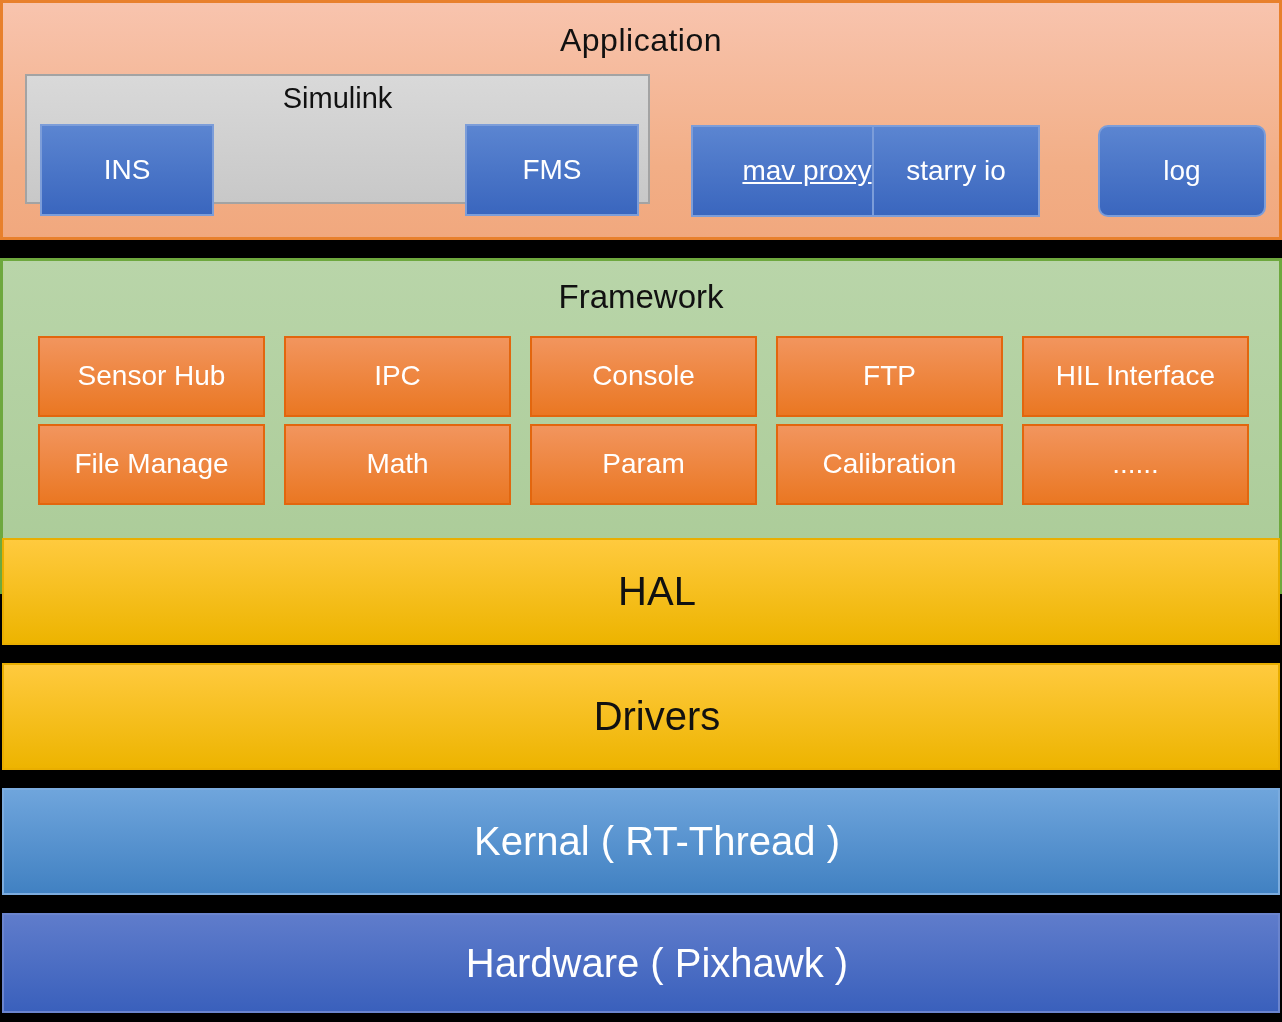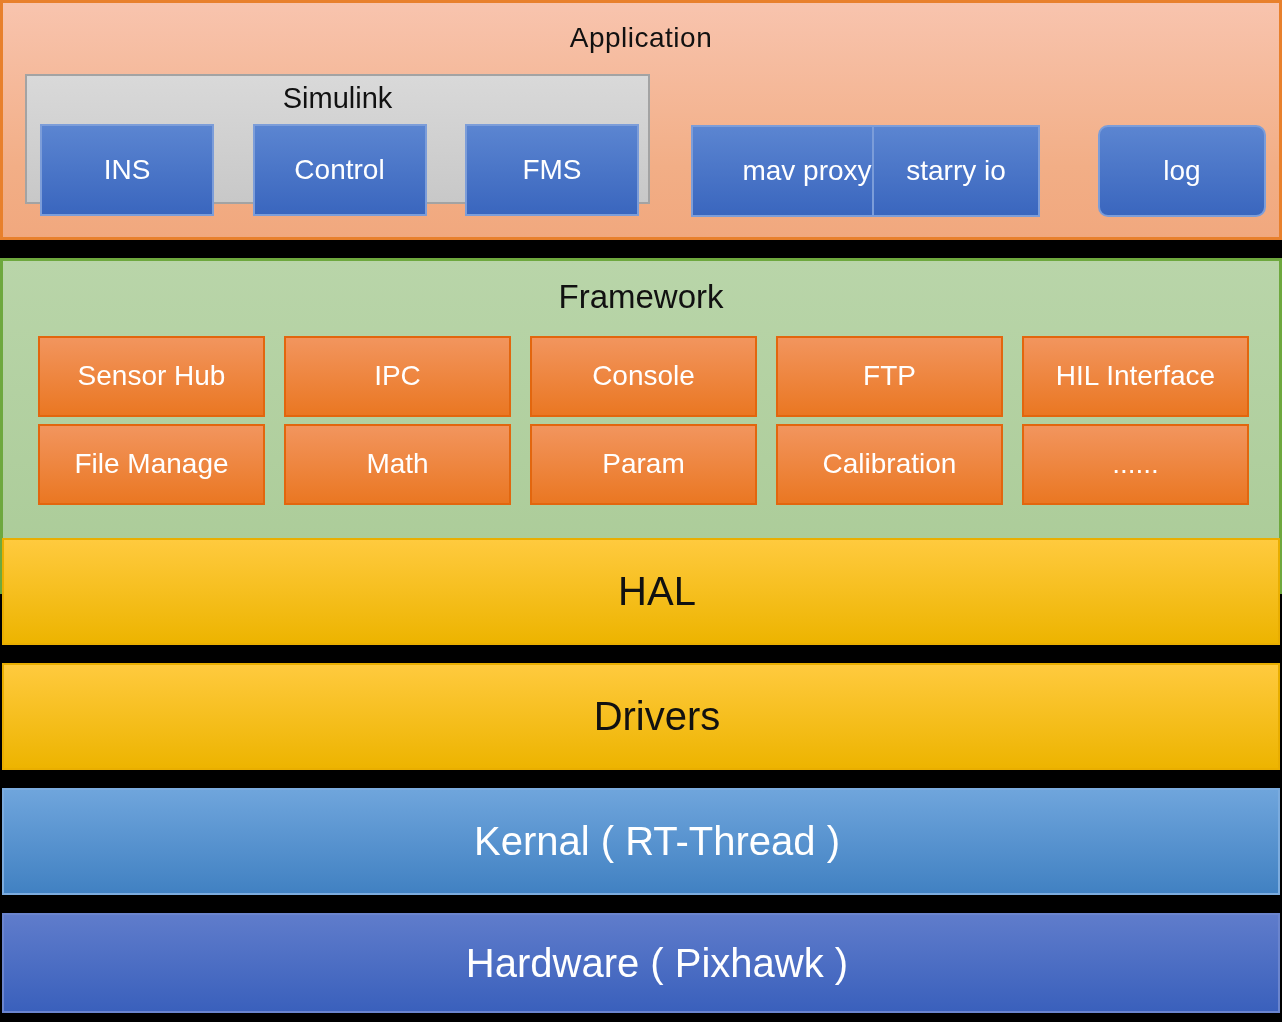--- a/index.html
+++ b/index.html
@@ -11,21 +11,21 @@
   .layer { position:absolute; left:0; width:1282px; }
 
   
   .layer-app {
     top:0; height:240px;
     border:3px solid #E8802C;
     background:linear-gradient(180deg,#F8C4AE 0%,#F2AE86 70%,#F1A87E 100%);
   }
   .app-title {
     position:absolute; left:0; right:0; top:19px; text-align:center;
-    font-size:28px; color:#111; letter-spacing:0.5px;
+    font-size:32px; color:#111; letter-spacing:0.5px;
   }
   .simulink {
     position:absolute; left:22px; top:71px; width:625px; height:130px;
     background:linear-gradient(180deg,#D9D9D9 0%,#C8C8C8 100%);
     border:2px solid #A3A3A3;
   }
   .sim-title {
     position:absolute; left:0; right:0; top:6px; text-align:center;
     font-size:29px; color:#111;
   }
@@ -37,21 +37,21 @@
     display:flex; align-items:center; justify-content:center;
     text-align:center; line-height:1.1;
   }
   .blue {
     background:linear-gradient(180deg,#5B85D1 0%,#3A66BE 100%);
     border:2px solid #7C9DD9;
     color:#fff; font-size:28px;
   }
   .sim-row .blue { width:174px; height:92px; }
   .app-mod { position:absolute; top:122px; height:92px; }
-  .mod-0 { left:688px; width:232px; }
+  .mod-0 { left:688px; width:232px;text-decoration:underline; }
   .mod-1 { left:869px; width:168px; }
   .mod-2 { left:1095px; width:168px;border-radius:10px; }
 
   
   .layer-fw {
     top:258px; height:336px;
     border:3px solid #6EA83E;
     background:linear-gradient(180deg,#B9D5A9 0%,#AACB97 100%);
   }
   .fw-title {
@@ -104,21 +104,20 @@
 
 <div class="stage">
 
   <div class="layer layer-app">
     <div class="app-title">Application</div>
 
     <div class="simulink">
       <div class="sim-title">Simulink</div>
       <div class="sim-row">
         <div class="box blue">INS</div>
-        <div class="box blue">Control</div>
         <div class="box blue">FMS</div>
       </div>
     </div>
 
     <div class="box blue app-mod mod-0">mav proxy</div>
     <div class="box blue app-mod mod-1">starry io</div>
     <div class="box blue app-mod mod-2">log</div>
   </div>
 
   <div class="layer layer-fw">

